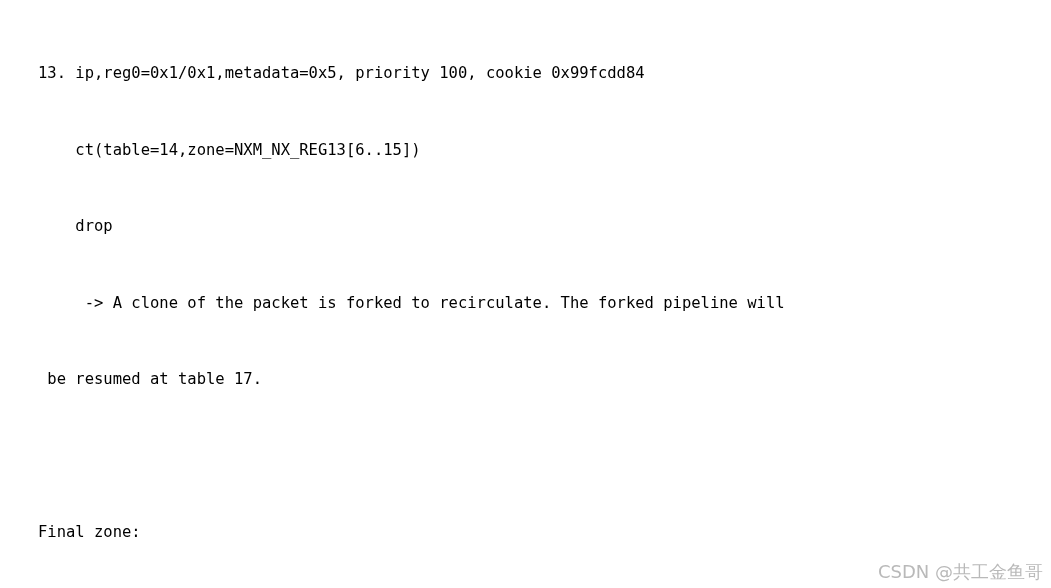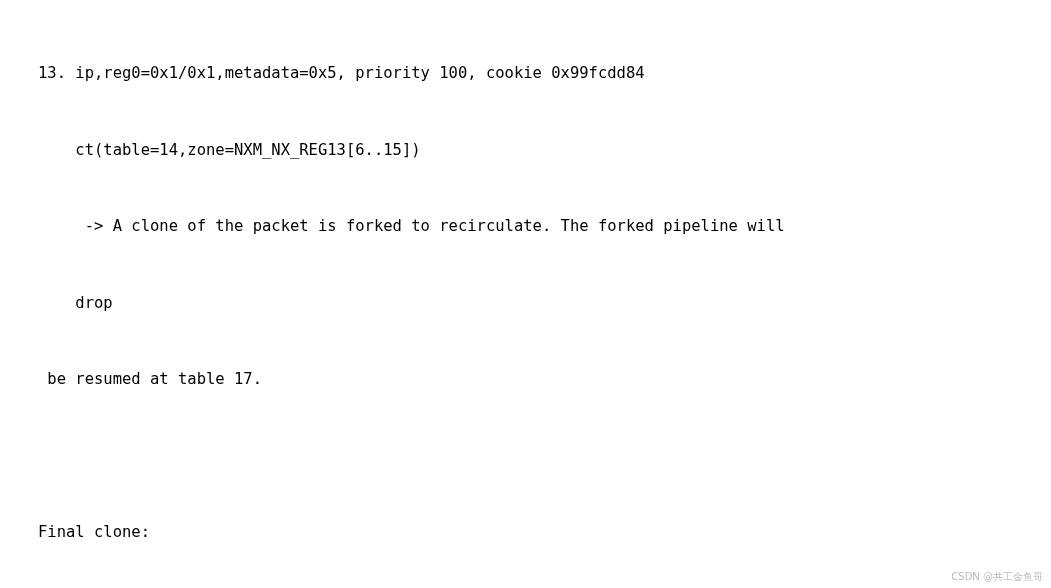--- a/index.html
+++ b/index.html
@@ -33,38 +33,38 @@
     min-height: 25.5px;
   }
   .blank {
     min-height: 25.5px;
   }
   .watermark {
     position: absolute;
     right: 8px;
     bottom: 4px;
     font-family: "DejaVu Sans", sans-serif;
-    font-size: 10px;
+    font-size: 18px;
     color: #b9b9b9;
     white-space: pre;
   }
 </style>
 </head>
 <body>
 
 <div class="page">
 
   <div class="term">
     <div class="line">13. ip,reg0=0x1/0x1,metadata=0x5, priority 100, cookie 0x99fcdd84</div>
     <div class="line">    ct(table=14,zone=NXM_NX_REG13[6..15])</div>
+    <div class="line">    drop</div>
     <div class="line">     -&gt; A clone of the packet is forked to recirculate. The forked pipeline will</div>
-    <div class="line">    drop</div>
     <div class="line"> be resumed at table 17.</div>
     <div class="line blank"></div>
-    <div class="line">Final clone:</div>
+    <div class="line">Final zone:</div>
     
     
     
     
     
     
     
     
     
     

